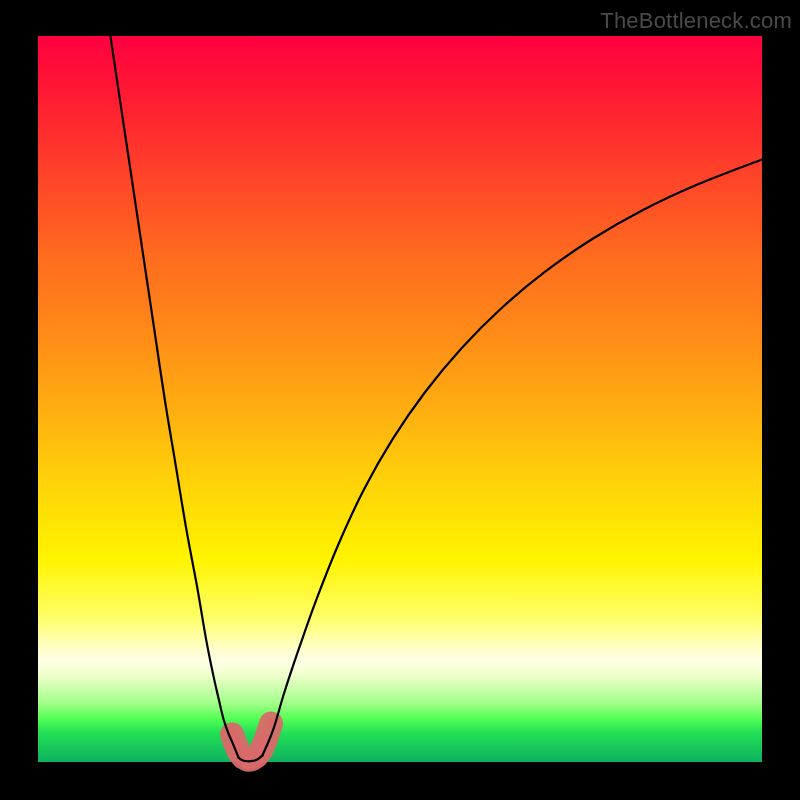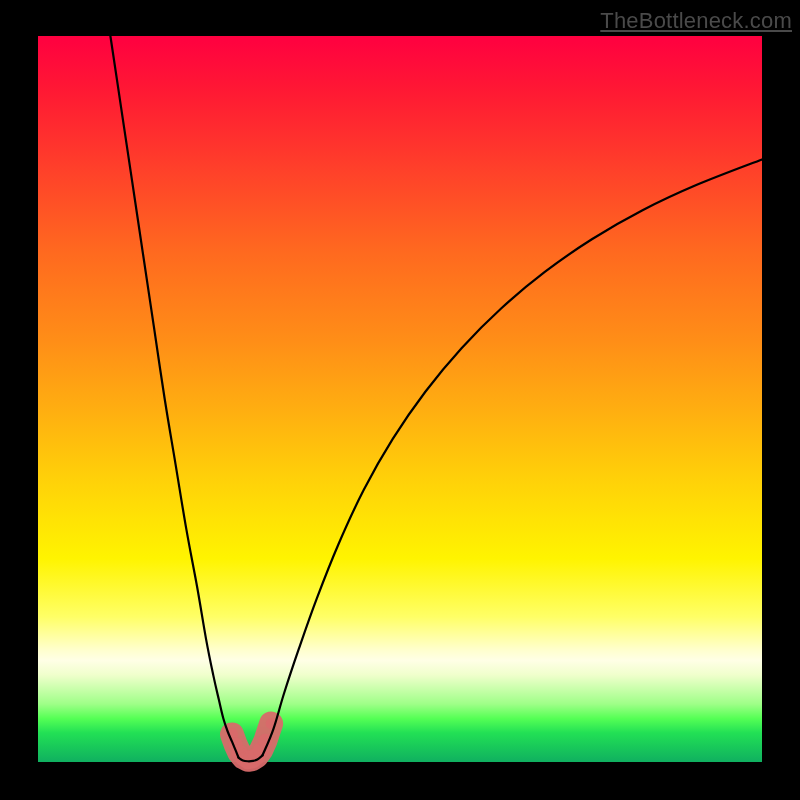--- a/index.html
+++ b/index.html
@@ -48,21 +48,20 @@
   }
   .watermark {
     position: absolute;
     top: 8px;
     right: 8px;
     color: #4a4a4a;
     font-size: 22px;
     font-weight: 500;
     letter-spacing: 0.2px;
     user-select: none;
-    text-decoration: underline;
   }
   svg.curves {
     position: absolute;
     left: 0;
     top: 0;
     width: 724px;
     height: 726px;
     overflow: visible;
   }
 </style>

